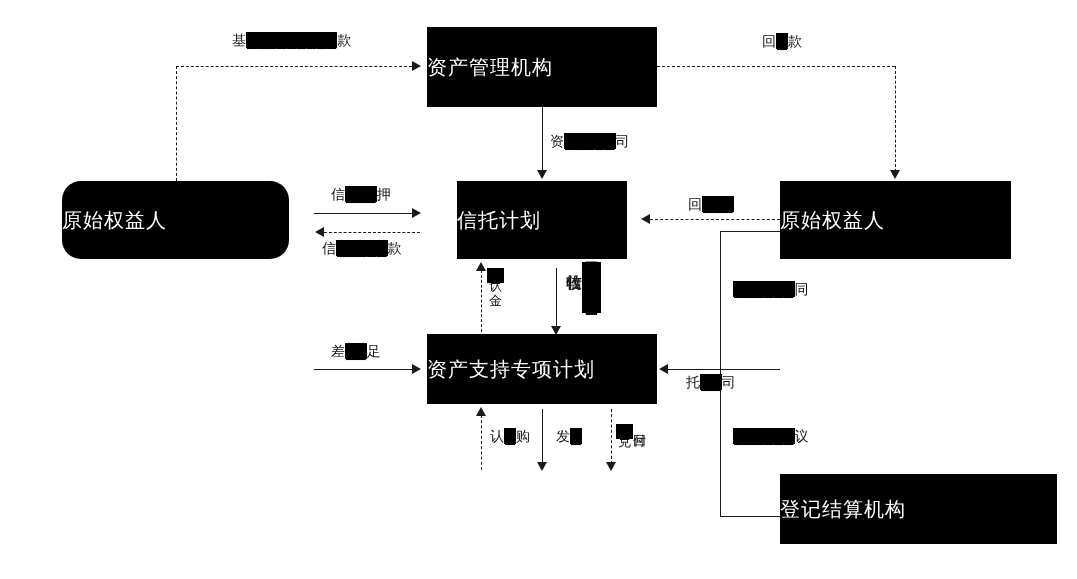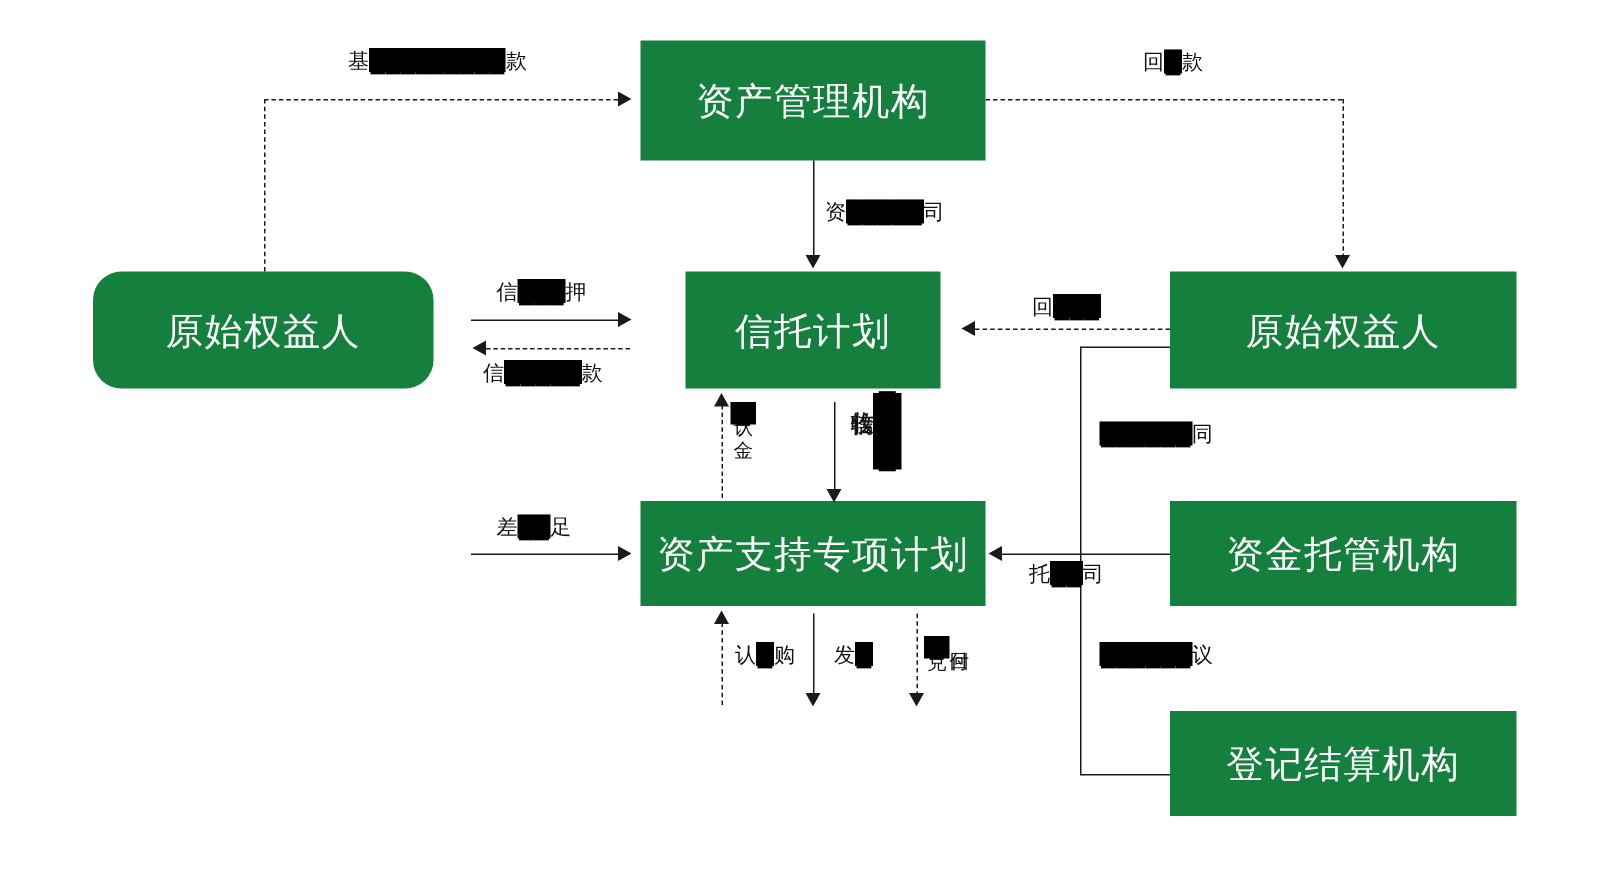--- a/index.html
+++ b/index.html
@@ -9,26 +9,26 @@
   }
   #stage{
     position:relative;
     width:1077px;
     height:579px;
     background:#ffffff;
     overflow:hidden;
   }
   .node{
     position:absolute;
-    background:#15803d;
+    background:#000000;
     color:#ffffff;
     display:flex;
     align-items:center;
-    justify-content:center;
-    font-size:25px;
+    justify-content:flex-start;
+    font-size:20px;
     letter-spacing:1px;
     box-sizing:border-box;
   }
   
   .ln{position:absolute;background:transparent;}
   .ln.h{border-top:1.4px solid #1a1a1a;height:0;}
   .ln.v{border-left:1.4px solid #1a1a1a;width:0;}
   .ln.h.dash{border-top-style:dashed;}
   .ln.v.dash{border-left-style:dashed;}
   .arw{position:absolute;width:0;height:0;}
@@ -77,26 +77,23 @@
 
   <div class="node" style="left:780px;top:181px;width:231px;height:78px;">
     <span>原始权益人</span>
   </div>
 
 
   <div class="node" style="left:427px;top:334px;width:230px;height:70px;">
     <span>资产支持专项计划</span>
   </div>
 
-  <div class="node" style="left:780px;top:334px;width:231px;height:70px;">
-    <span>资金托管机构</span>
-  </div>
 
 
-  <div class="node" style="left:780px;top:474px;width:231px;height:70px;">
+  <div class="node" style="left:780px;top:474px;width:277px;height:70px;">
     <span>登记结算机构</span>
   </div>
 
   <div class="ln v dash" style="left:176px;top:66px;height:115px;"></div>
   <div class="ln h dash" style="left:176px;top:66px;width:236px;"></div>
   <div class="arw r" style="left:412px;top:61px;"></div>
   <div class="elabel" style="left:232px;top:32px;">
     <span>基</span><span class="redact">█████████</span><span>款</span>
   </div>
 

